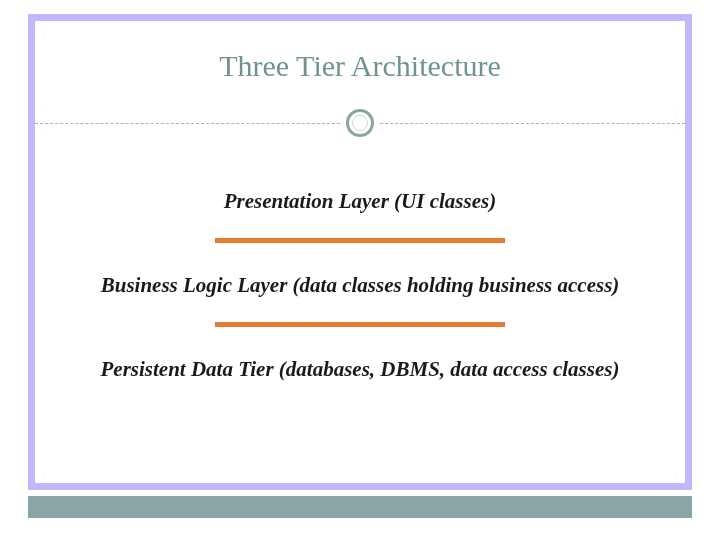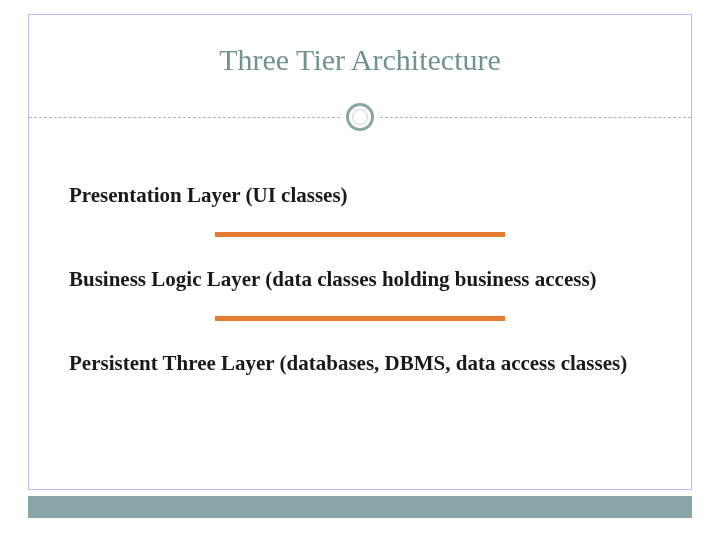--- a/index.html
+++ b/index.html
@@ -14,21 +14,21 @@
       font-family: Georgia, 'Times New Roman', serif;
       position: relative;
       overflow: hidden;
     }
     .slide-frame {
       position: absolute;
       top: 14px;
       left: 28px;
       right: 28px;
       bottom: 50px;
-      border: 1px solid #c4b5fd;
+      border: 7px solid #c4b5fd;
     }
     .title {
       text-align: center;
       color: #6f9393;
       font-size: 30px;
       font-weight: 400;
       margin-top: 28px;
       font-family: Georgia, serif;
     }
     .divider-row {
@@ -61,21 +61,22 @@
       right: 3px;
       bottom: 3px;
       border: 1px solid #cdd9d9;
       border-radius: 50%;
     }
     .content {
       position: absolute;
       top: 150px;
       left: 40px;
       right: 40px;
-      text-align: left;
+      text-align: center;
+      font-style: italic;
     }
     .layer-text {
       font-family: Georgia, 'Times New Roman', serif;
       font-weight: bold;
       color: #1a1a1a;
       font-size: 21px;
       margin: 18px 0;
     }
     .orange-rule {
       width: 290px;
@@ -102,17 +103,17 @@
     <div class="dashed-line"></div>
     <div class="circle-icon"></div>
     <div class="dashed-line"></div>
   </div>
 
   <div class="content">
     <div class="layer-text">Presentation Layer (UI classes)</div>
     <div class="orange-rule"></div>
     <div class="layer-text">Business Logic Layer (data classes holding business access)</div>
     <div class="orange-rule"></div>
-    <div class="layer-text">Persistent Three Layer (databases, DBMS, data access classes)</div>
+    <div class="layer-text">Persistent Data Tier (databases, DBMS, data access classes)</div>
   </div>
 </div>
 
 <div class="bottom-bar"></div>
 
 </body></html>

